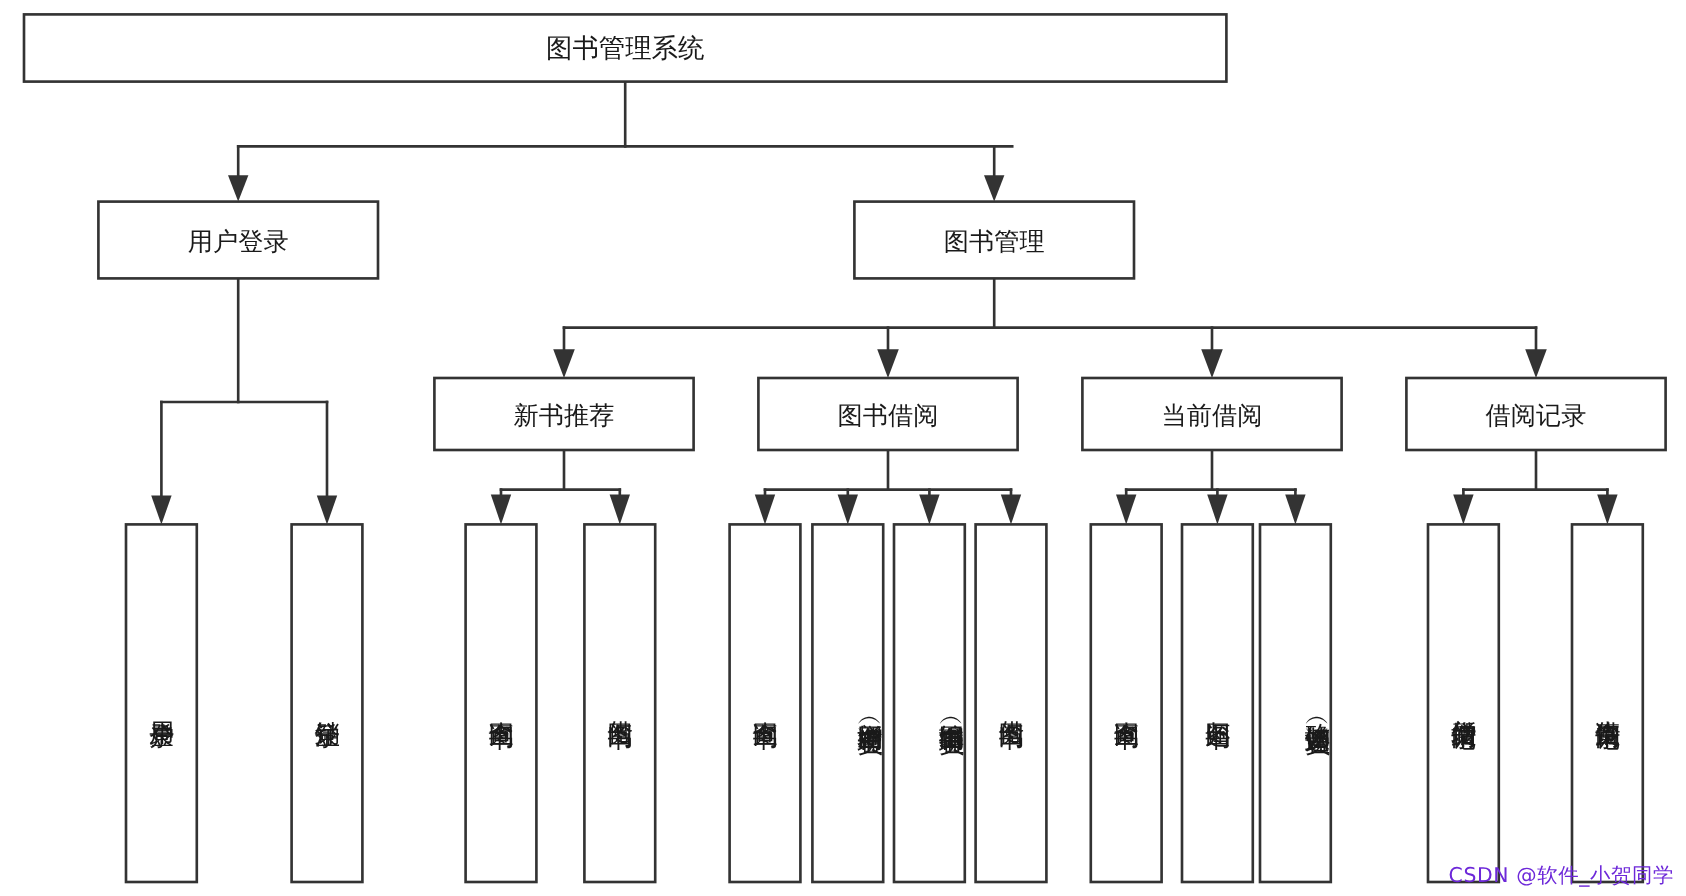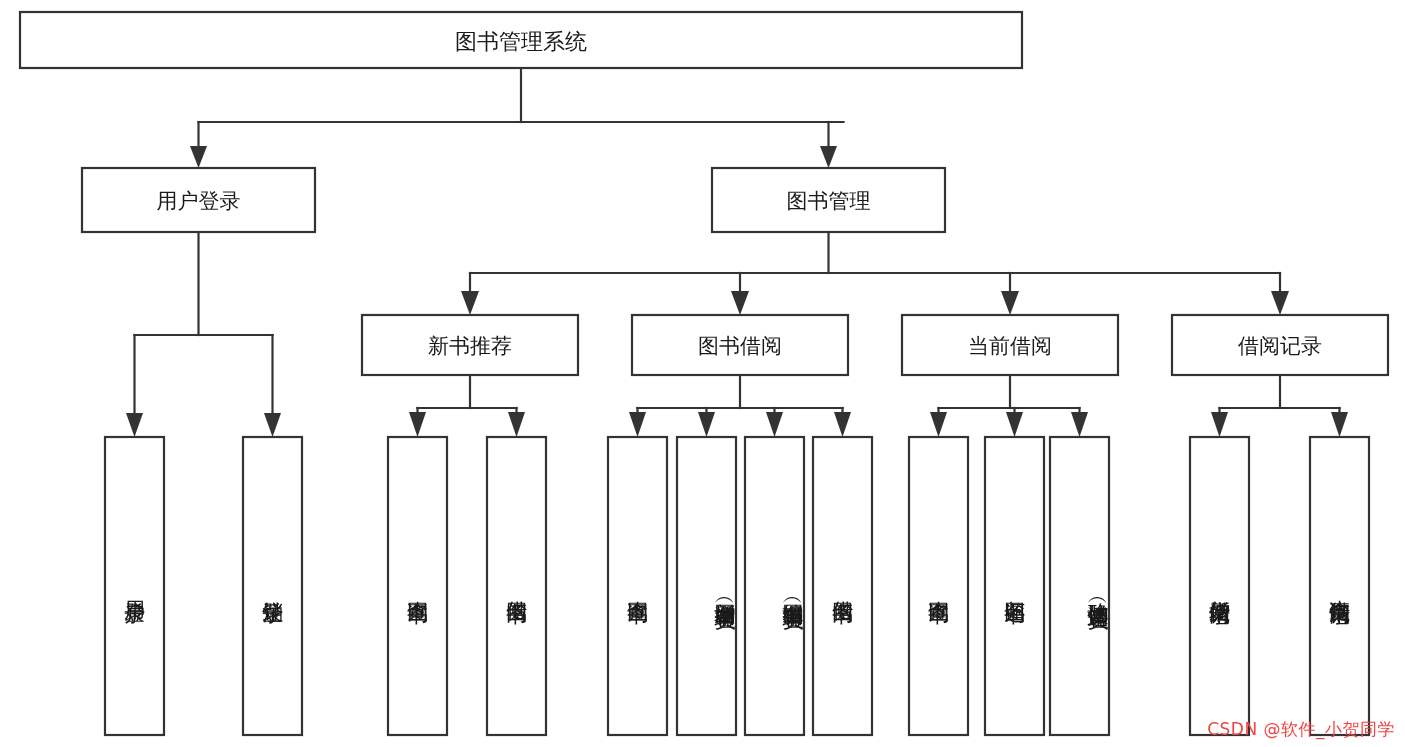--- a/index.html
+++ b/index.html
@@ -73,21 +73,21 @@
     align-items: center;
     justify-content: center;
     pointer-events: none;
   }
   .watermark {
     position: absolute;
     right: 10px;
     bottom: 6px;
     font-family: "DejaVu Sans", "Liberation Sans", sans-serif;
     font-size: 17px;
-    color: #ef4444;
+    color: #6d28d9;
     white-space: nowrap;
     letter-spacing: 0.5px;
   }
 </style>
 </head>
 <body>
 
 <div id="diagram-root">
 
   <svg id="diagram-svg" viewBox="0 0 1405 747">

